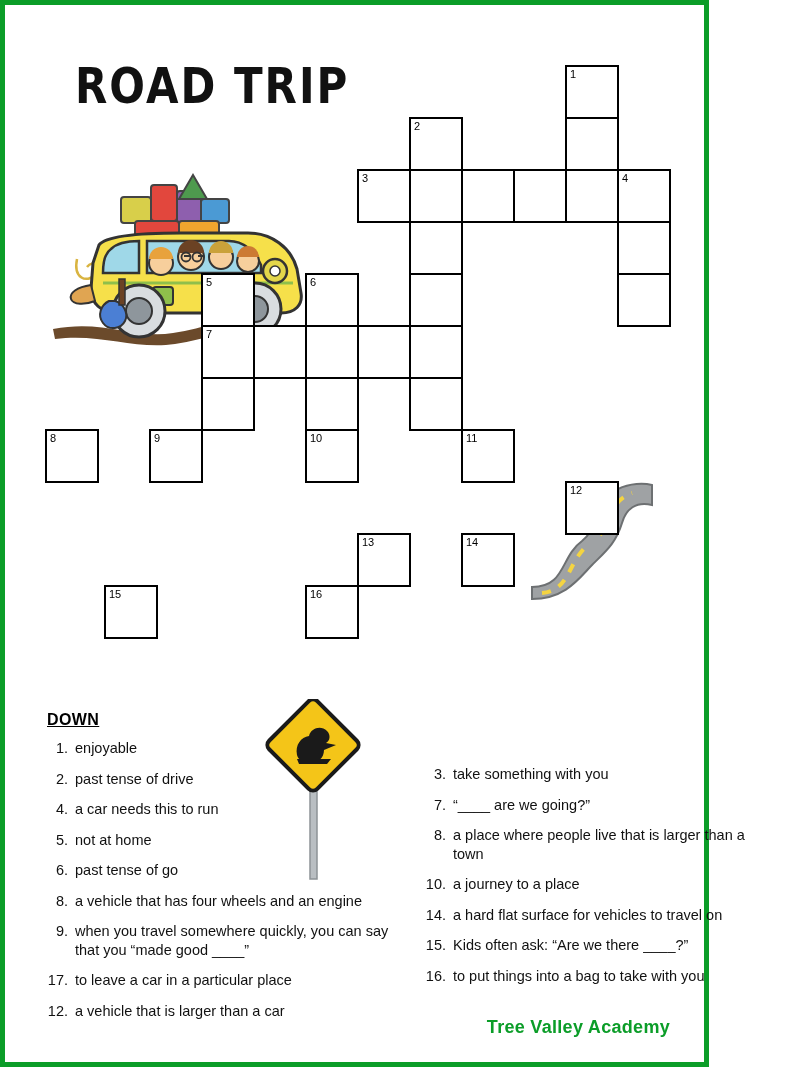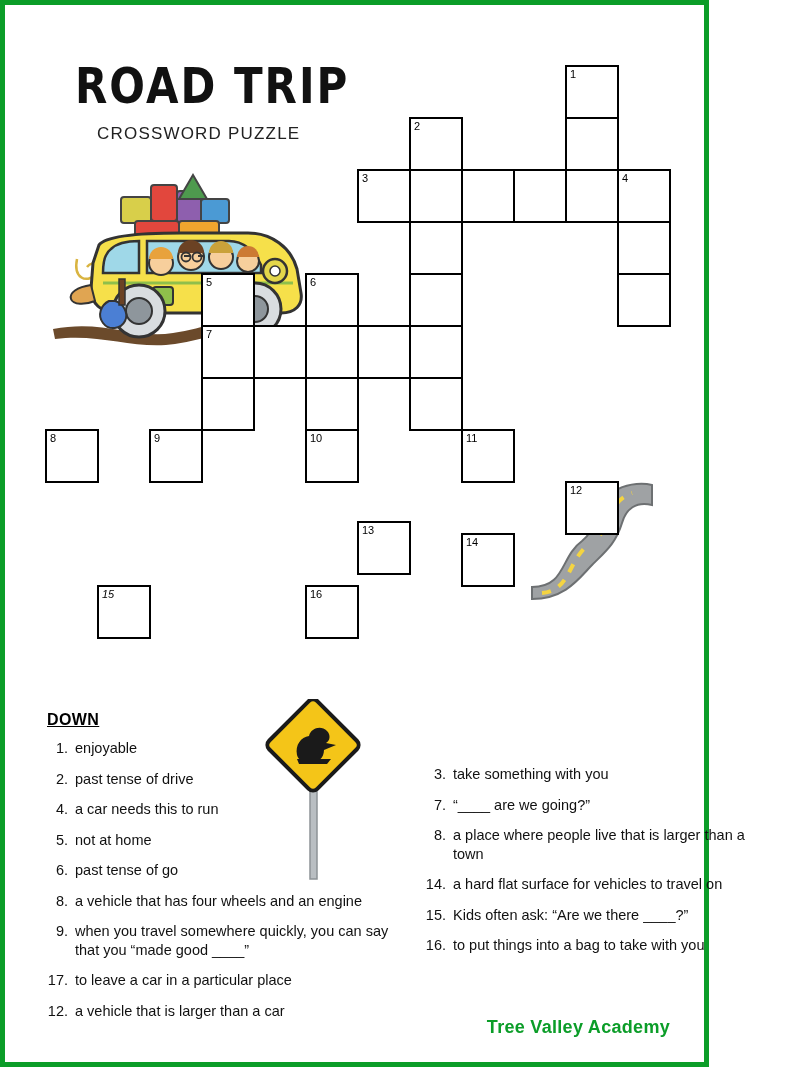--- a/index.html
+++ b/index.html
@@ -98,21 +98,20 @@
   
   #sign-illu { position:absolute; left:250px; top:694px; width:120px; height:185px; }
 </style>
 </head>
 <body>
 
 <div id="page">
 
   <div id="title-block">
     <h1 id="puzzle-title">ROAD TRIP</h1>
-    <div id="puzzle-subtitle">CROSSWORD PUZZLE</div>
   </div>
 
   <svg id="van-illu" viewBox="0 0 300 240">
 
     <path d="M10 196 C60 186 90 206 130 200 C175 193 205 176 245 168 L248 178 C208 188 178 204 132 211 C92 217 58 200 12 206 Z" fill="#6b4a2b"></path>
 
     <path d="M34 126 C30 146 44 150 52 142 C60 134 50 126 44 134" stroke="#d9b441" stroke-width="2.5" fill="none"></path>
 
     <rect x="78" y="64" width="30" height="26" rx="3" fill="#d8cf4a" stroke="#444" stroke-width="2"></rect>
     <rect x="108" y="52" width="26" height="36" rx="3" fill="#e2473d" stroke="#444" stroke-width="2"></rect>
@@ -222,27 +221,27 @@
       </div>
       <div class="cell" style="left: 260px; top: 364px;">
         <span class="num">10</span>
       </div>
       <div class="cell" style="left: 416px; top: 364px;">
         <span class="num">11</span>
       </div>
       <div class="cell" style="left: 520px; top: 416px;">
         <span class="num">12</span>
       </div>
-      <div class="cell" style="left: 312px; top: 456px; text-align: center;">
+      <div class="cell" style="left: 312px; top: 468px; text-align: center;">
         <span class="num">13</span>
       </div>
       <div class="cell" style="left: 416px; top: 468px;">
         <span class="num">14</span>
       </div>
-      <div class="cell" style="left: 52px; top: 520px; font-style: italic;">
+      <div class="cell" style="left: 59px; top: 520px;">
         <span class="num">15</span>
       </div>
       <div class="cell" style="left: 260px; top: 520px;">
         <span class="num">16</span>
       </div>
     </div>
 
   <div id="down-block">
     <div class="clue-head">DOWN</div>
     <ol class="clues" id="down-list">
@@ -293,20 +292,24 @@
         </li>
         <li>
           <span class="n">7.</span>
           <span class="t">“____ are we going?”</span>
         </li>
         <li>
           <span class="n">8.</span>
           <span class="t">a place where people live that is larger than a town</span>
         </li>
         <li>
+          <span class="n">10.</span>
+          <span class="t">a journey to a place</span>
+        </li>
+        <li>
           <span class="n">14.</span>
           <span class="t">a hard flat surface for vehicles to travel on</span>
         </li>
         <li>
           <span class="n">15.</span>
           <span class="t">Kids often ask: “Are we there ____?”</span>
         </li>
         <li>
           <span class="n">16.</span>
           <span class="t">to put things into a bag to take with you</span>

